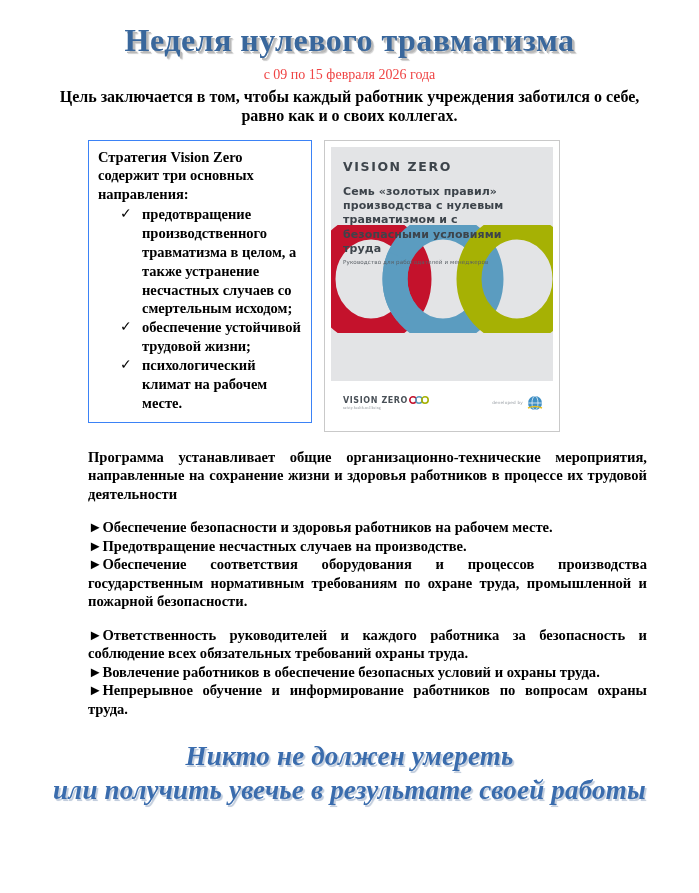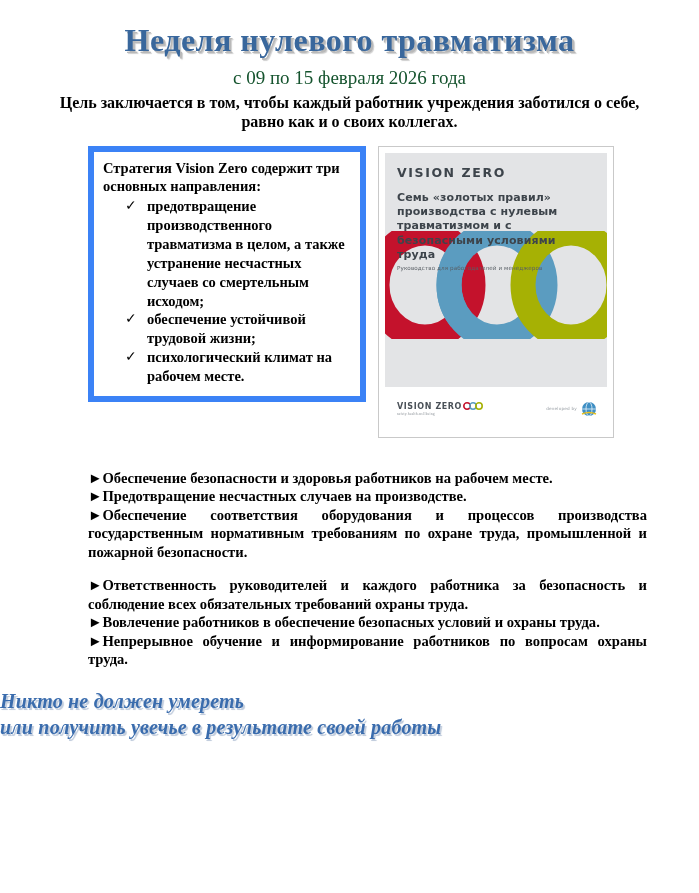--- a/index.html
+++ b/index.html
@@ -36,24 +36,24 @@
     font-weight: 700;
     letter-spacing: 0.5px;
     color: #39679c;
     text-shadow: 2px 2px 0 #b9b9b9, 3px 3px 1px #cfcfcf;
     line-height: 1.05;
     white-space: nowrap;
   }
 
   .date-line {
     text-align: center;
-    font-size: 19px;
+    font-size: 14px;
     font-family: "Liberation Serif", serif;
     margin-top: 9px;
-    color: #14532d;
+    color: #ef4444;
   }
 
   .goal {
     text-align: center;
     font-size: 16px;
     font-weight: 700;
     line-height: 1.22;
     margin-top: 4px;
     padding: 0 48px;
   }
@@ -62,23 +62,23 @@
   .middle-row {
     display: flex;
     align-items: flex-start;
     margin-top: 14px;
     padding-left: 88px;
     padding-right: 52px;
     gap: 12px;
   }
 
   .strategy-box {
-    width: 278px;
+    width: 224px;
     box-sizing: border-box;
-    border: 6px solid #3b82f6;
+    border: 1px solid #3b82f6;
     padding: 7px 8px 10px 9px;
     font-size: 14.5px;
     font-weight: 700;
     line-height: 1.30;
     min-height: 246px;
   }
   .strategy-head {
     margin: 0 0 1px 0;
   }
   .strategy-list {
@@ -219,25 +219,26 @@
   .gap-md { height: 15px; }
 
   .principles-head {
     margin: 0;
     padding-left: 4px;
   }
 
   
   .slogan {
     margin-top: 20px;
+    text-align: center;
     font-family: "Liberation Serif", serif;
     font-style: italic;
     font-weight: 700;
     color: #3a6cad;
-    font-size: 20px;
+    font-size: 27px;
     line-height: 1.28;
     text-shadow: 1.5px 1.5px 0 #c3cede, 2px 2px 1px #d8dfe8;
     letter-spacing: 0.2px;
   }
   .slogan .l2 { display: block; }
 </style>
 </head>
 <body>
 
 <div class="page">
@@ -308,20 +309,21 @@
             <line x1="1" y1="8" x2="15" y2="8" stroke="#ffffff" stroke-width="0.7"></line>
             <path d="M1 13 Q8 10 15 13" fill="none" stroke="#e8c020" stroke-width="1.4"></path>
           </svg>
         </div>
       </div>
     </div>
 
   </div>
 
   <div class="body-block">
+    <p class="para-justify">Программа устанавливает общие организационно-технические мероприятия, направленные на сохранение жизни и здоровья работников в процессе их трудовой деятельности</p>
 
     <div class="gap-md"></div>
 
     <p class="arrow-item"><span>►</span><span>Обеспечение безопасности и здоровья работников на рабочем месте.</span></p>
     <p class="arrow-item"><span>►</span><span>Предотвращение несчастных случаев на производстве.</span></p>
     <p class="arrow-item"><span>►</span><span>Обеспечение соответствия оборудования и процессов производства государственным нормативным требованиям по охране труда, промышленной и пожарной безопасности.</span></p>
 
     <div class="gap-md"></div>
 
 

